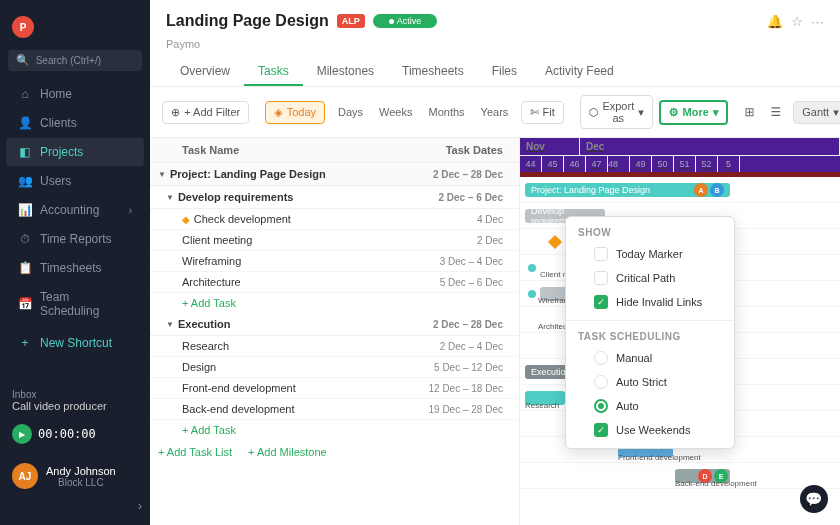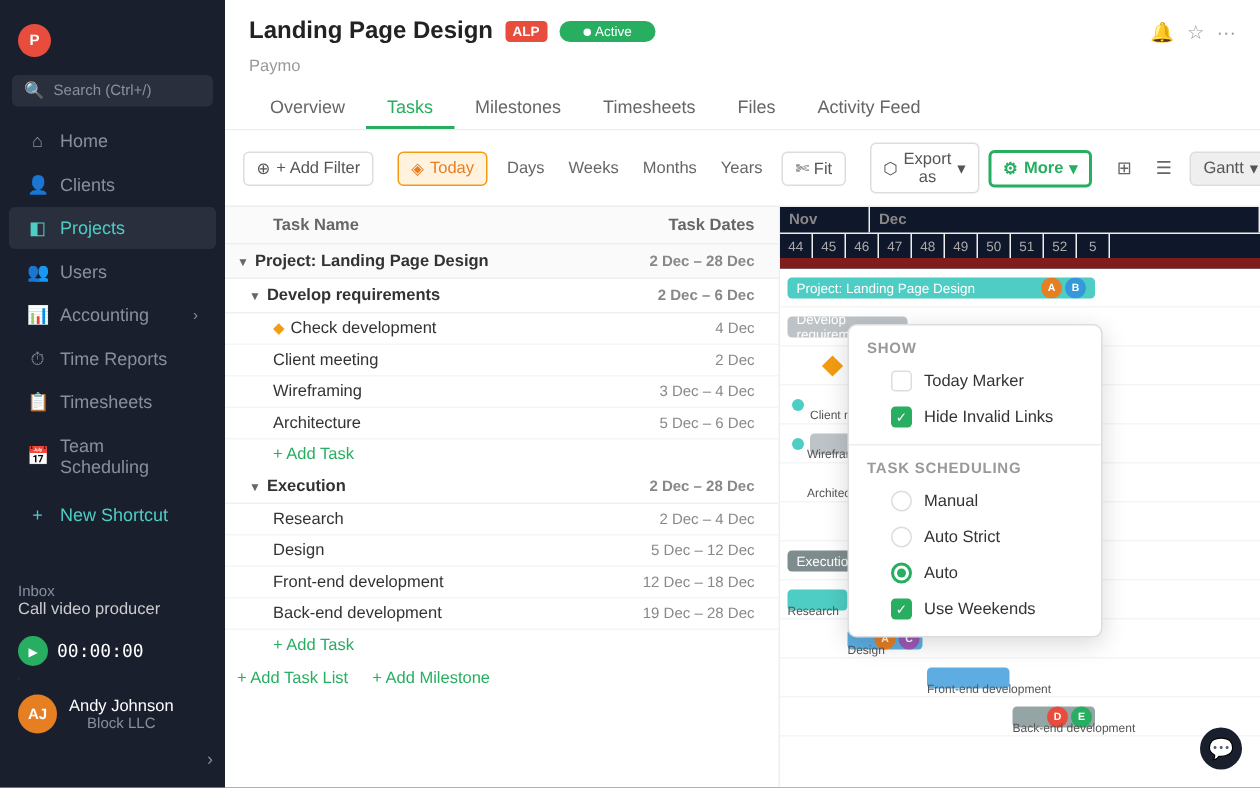--- a/index.html
+++ b/index.html
@@ -73,21 +73,21 @@
     .task-name { flex: 1; color: #333; }
     .task-dates { width: 110px; text-align: right; color: #888; font-size: 10px; padding-right: 8px; }
     .triangle { font-size: 8px; margin-right: 4px; color: #666; cursor: pointer; }
     .diamond { color: #f39c12; font-size: 10px; margin-right: 4px; }
     .add-task-btn { color: #27ae60; cursor: pointer; font-size: 11px; padding: 4px 8px 4px 32px; display: block; }
     .add-list-row { display: flex; gap: 16px; padding: 6px 8px; }
     .add-list-btn { color: #27ae60; cursor: pointer; font-size: 11px; }
 
     
     .gantt-area { flex: 1; overflow: auto; background: #fff; position: relative; }
-    .gantt-header { display: flex; border-bottom: 7px solid #7f1d1d; background: #0f172a; position: sticky; top: 0; z-index: 10; }
+    .gantt-header { display: flex; border-bottom: 5px solid #7f1d1d; background: #4c1d95; position: sticky; top: 0; z-index: 10; text-decoration: underline; }
     .gantt-body { position: relative; }
 
     
     .dropdown-overlay { position: absolute; top: 0; left: 0; right: 0; bottom: 0; z-index: 50; pointer-events: none; }
     .dropdown-menu { position: absolute; top: 78px; right: 105px; width: 170px; background: #fff; border: 1px solid #ddd; border-radius: 6px; box-shadow: 0 4px 16px rgba(0,0,0,0.15); pointer-events: all; z-index: 100; }
     .dropdown-section { padding: 6px 0; border-bottom: 1px solid #eee; }
     .dropdown-section:last-child { border-bottom: none; }
     .dropdown-section-title { padding: 4px 12px; font-size: 10px; font-weight: 700; color: #999; text-transform: uppercase; letter-spacing: 0.5px; }
     .dropdown-item { display: flex; align-items: center; gap: 8px; padding: 5px 28px; font-size: 11px; color: #333; cursor: pointer; }
     .check-icon { width: 14px; height: 14px; background: #27ae60; border-radius: 3px; display: flex; align-items: center; justify-content: center; font-size: 9px; color: #fff; flex-shrink: 0; }
@@ -312,21 +312,21 @@
       <div class="gantt-header" style="flex-direction:column;">
         <div style="display:flex;border-bottom:1px solid #eee;">
           <div style="width:60px;border-right:1px solid #eee;padding:3px 6px;font-size:10px;font-weight:600;color:#888;">Nov</div>
           <div style="flex:1;border-right:1px solid #eee;padding:3px 6px;font-size:10px;font-weight:600;color:#888;">Dec</div>
         </div>
         <div style="display:flex;">
           <div style="width:22px;text-align:center;font-size:9px;color:#aaa;padding:3px 0;border-right:1px solid #f0f0f0;">44</div>
           <div style="width:22px;text-align:center;font-size:9px;color:#aaa;padding:3px 0;border-right:1px solid #f0f0f0;">45</div>
           <div style="width:22px;text-align:center;font-size:9px;color:#aaa;padding:3px 0;border-right:1px solid #f0f0f0;">46</div>
           <div style="width:22px;text-align:center;font-size:9px;color:#aaa;padding:3px 0;border-right:1px solid #f0f0f0;">47</div>
-          <div style="width:22px;text-align:center;font-size:9px;color:#aaa;padding:3px 0;border-right:1px solid #f0f0f0;">48</div>
+          <div style="width:22px;font-size:9px;color:#aaa;padding:3px 0;border-right:1px solid #f0f0f0;">48</div>
           <div style="width:22px;text-align:center;font-size:9px;color:#aaa;padding:3px 0;border-right:1px solid #f0f0f0;">49</div>
           <div style="width:22px;text-align:center;font-size:9px;color:#aaa;padding:3px 0;border-right:1px solid #f0f0f0;">50</div>
           <div style="width:22px;text-align:center;font-size:9px;color:#aaa;padding:3px 0;border-right:1px solid #f0f0f0;">51</div>
           <div style="width:22px;text-align:center;font-size:9px;color:#aaa;padding:3px 0;border-right:1px solid #f0f0f0;">52</div>
           <div style="width:22px;text-align:center;font-size:9px;color:#aaa;padding:3px 0;border-right:1px solid #f0f0f0;">5</div>
         </div>
       </div>
 
       <div class="gantt-body" style="position:relative;min-height:330px;">
 
@@ -409,20 +409,24 @@
 
       <div class="dropdown-overlay">
         <div class="dropdown-menu">
           <div class="dropdown-section">
             <div class="dropdown-section-title">Show</div>
             <div class="dropdown-item">
               <span class="check-empty"></span>
               <span>Today Marker</span>
             </div>
             <div class="dropdown-item">
+              <span class="check-empty"></span>
+              <span>Critical Path</span>
+            </div>
+            <div class="dropdown-item">
               <span class="check-icon">✓</span>
               <span>Hide Invalid Links</span>
             </div>
           </div>
           <div class="dropdown-section">
             <div class="dropdown-section-title">Task Scheduling</div>
             <div class="dropdown-item">
               <span class="radio-empty"></span>
               <span>Manual</span>
             </div>

